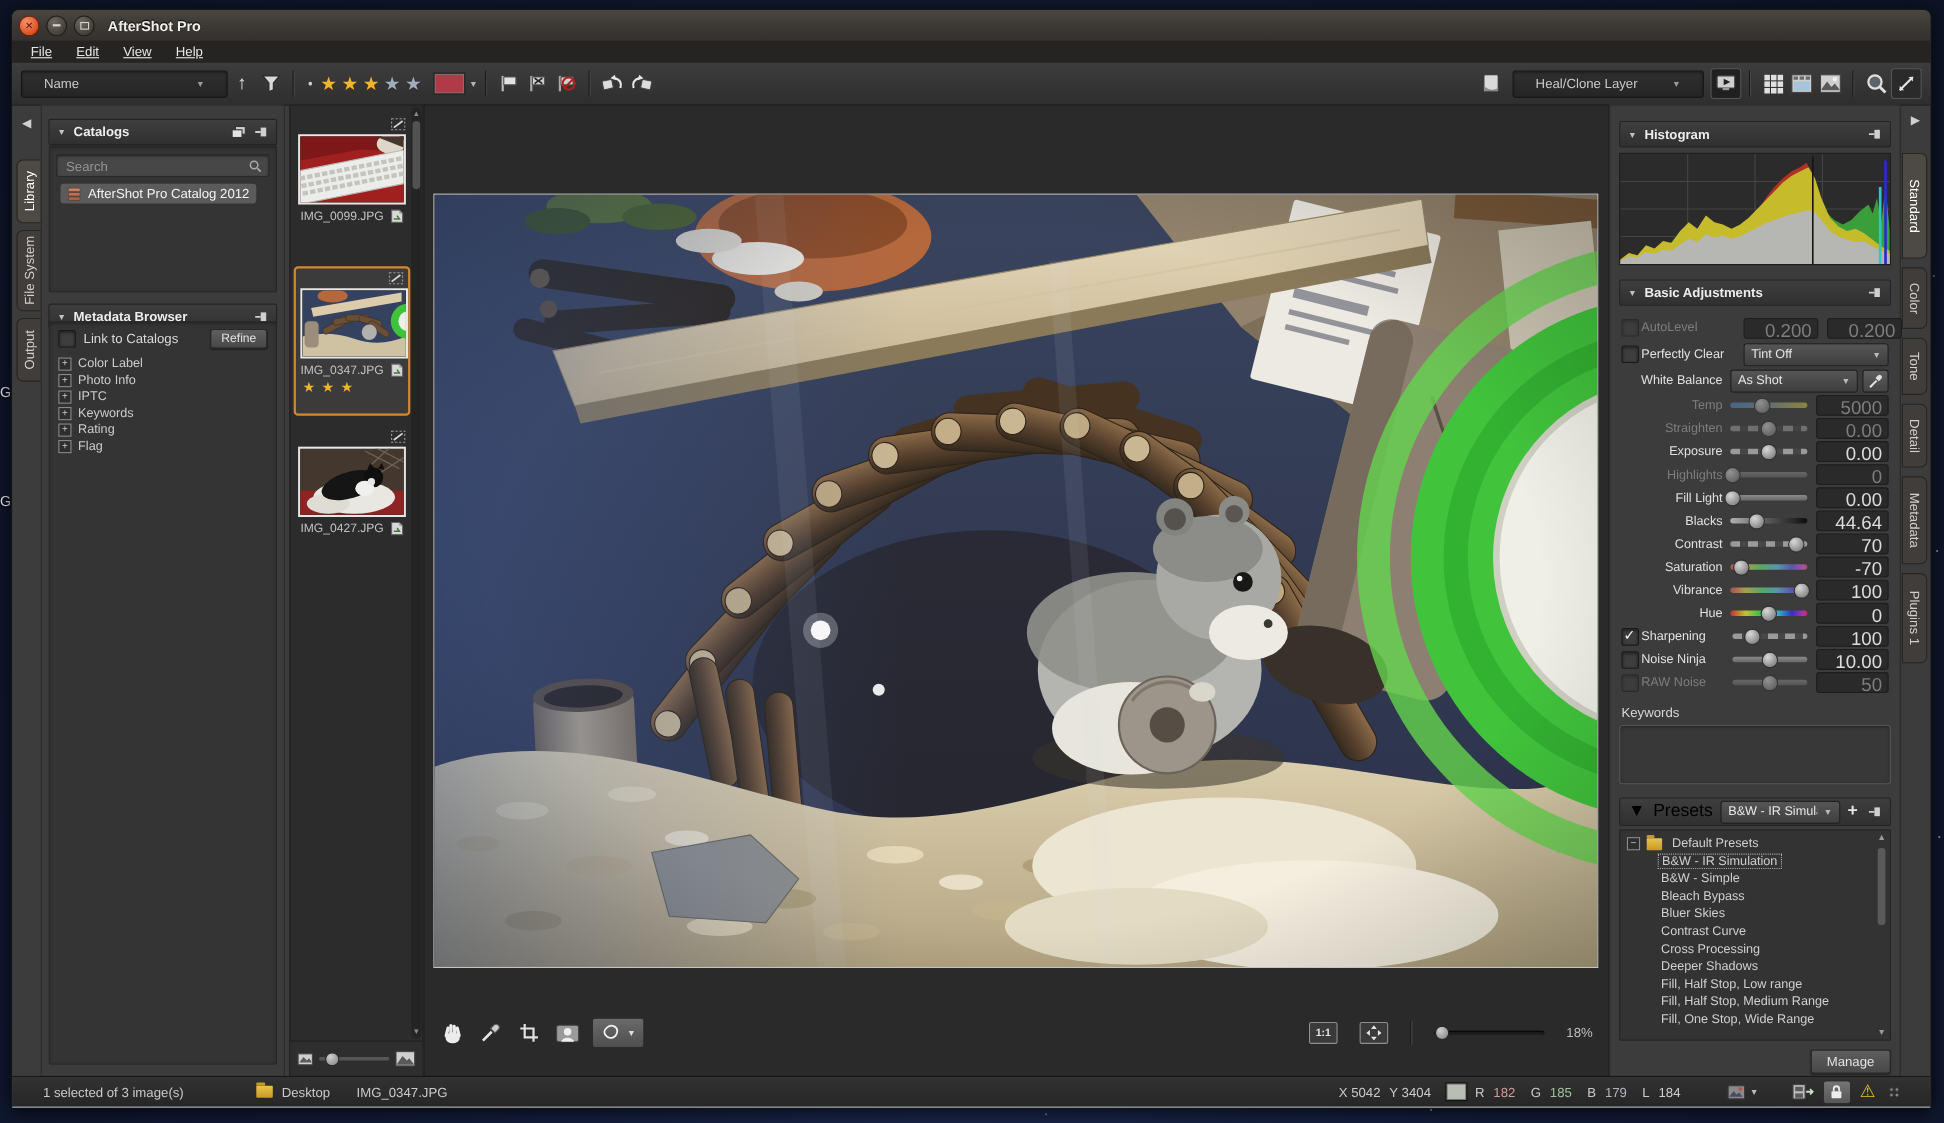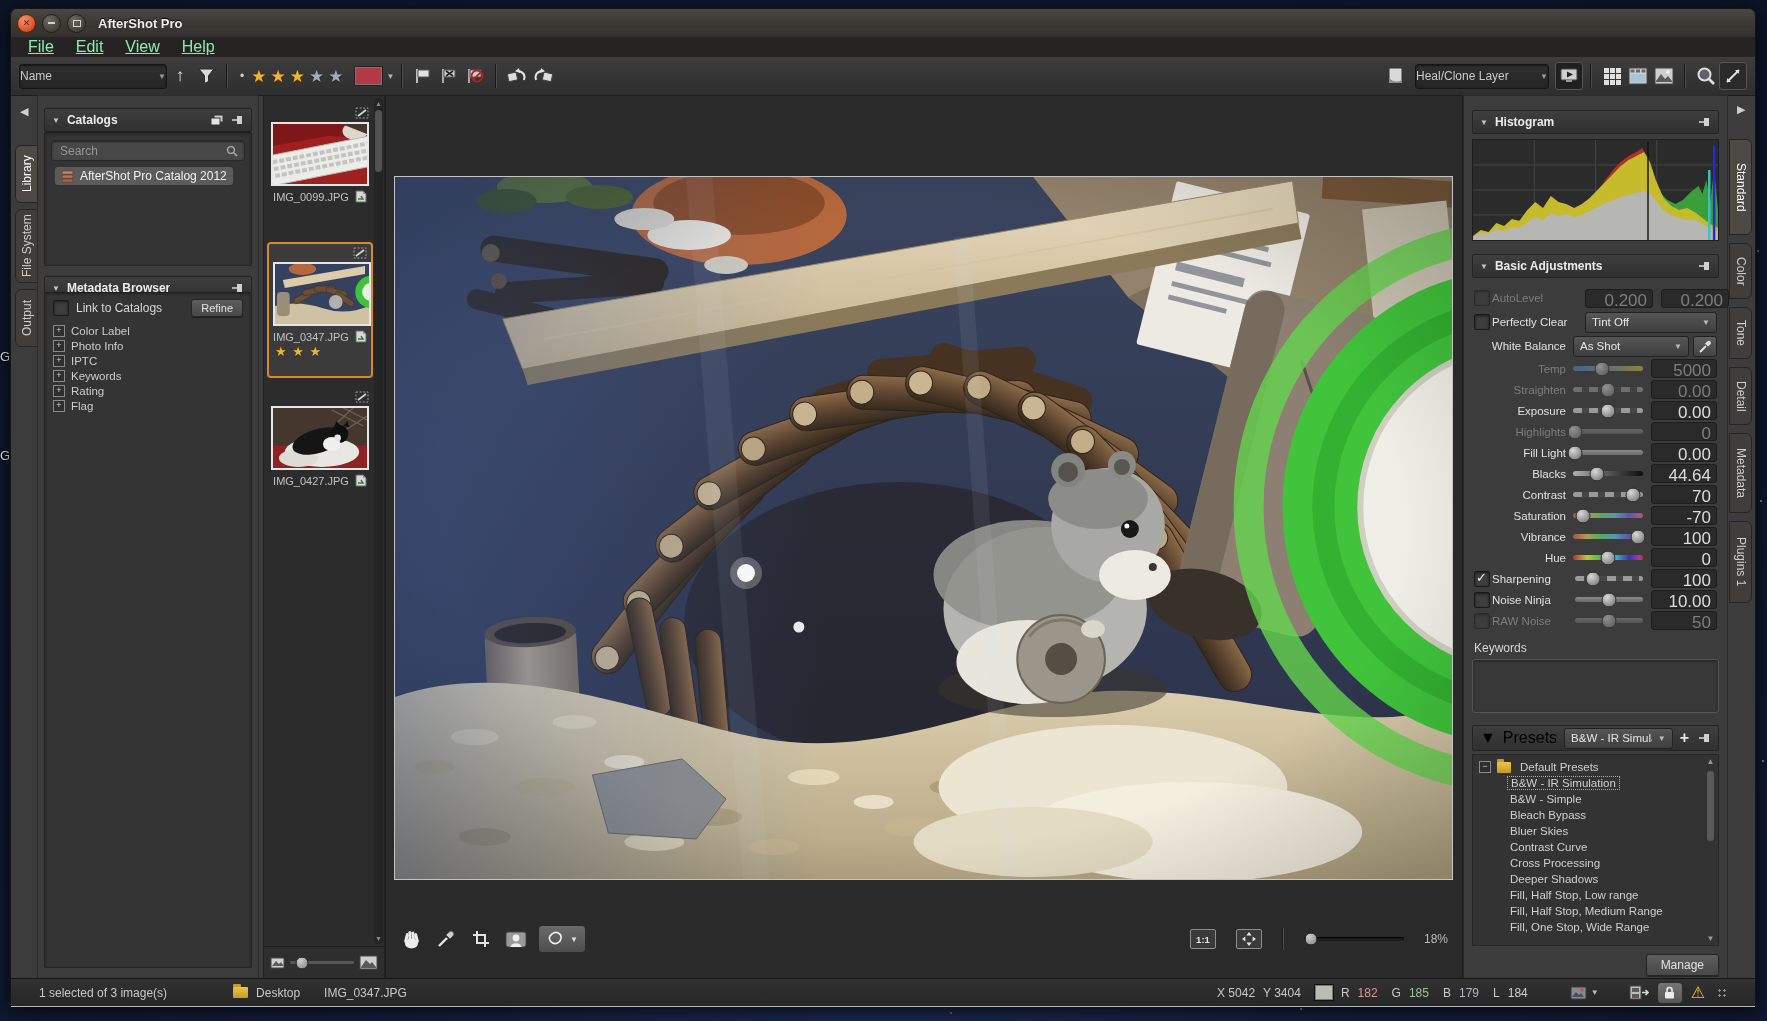--- a/index.html
+++ b/index.html
@@ -27,28 +27,28 @@
   .wbtn{width:17px;height:17px;border-radius:50%;margin-left:6px;position:relative;
     display:flex;align-items:center;justify-content:center;cursor:pointer;}
   .wbtn.close{background:radial-gradient(circle at 35% 30%,#f5926a,#e0592f 60%,#b13a14);border:1px solid #6e2106;}
   .wbtn.close::before{content:"✕";font-size:9px;font-weight:bold;color:#56190a;}
   .wbtn.min,.wbtn.max{background:radial-gradient(circle at 35% 30%,#6e6962,#4a4640 60%,#35322d);border:1px solid #211e1b;}
   .wbtn.min::before{content:"";width:7px;height:2px;background:#d6d3cf;}
   .wbtn.max::before{content:"";width:6px;height:5px;border:1.5px solid #d6d3cf;}
   .wtitle{margin-left:12px;font-weight:bold;font-size:13px;color:#f0efed;text-shadow:0 -1px 1px #000;}
   .menubar{position:absolute;left:0;top:28px;right:0;height:20px;background:#262422;
     border-bottom:1px solid #1b1a18;display:flex;align-items:center;padding-left:8px;gap:4px;}
-  .menuitem{color:#86efac;font-size:16px;padding:1px 9px;text-decoration:underline;cursor:pointer;border-radius:2px;}
+  .menuitem{color:#e5e5e5;font-size:12px;padding:1px 9px;text-decoration:underline;cursor:pointer;border-radius:2px;}
   
   .toolbar{position:absolute;left:0;top:48px;right:0;height:38px;
     background:linear-gradient(#3d3d3d,#2e2e2e);border-bottom:1px solid #1c1c1c;
     display:flex;align-items:center;padding:0 8px;}
   .combo{height:23px;background:linear-gradient(#2f2f2f,#252525);border:1px solid #161616;
     border-radius:3px;display:flex;align-items:center;color:#c9c9c9;font-size:12px;
-    padding:0 0;box-shadow:inset 0 1px 2px rgba(0,0,0,.5);cursor:pointer;}
+    padding:0 20px;box-shadow:inset 0 1px 2px rgba(0,0,0,.5);cursor:pointer;}
   .combo .caret{margin-left:auto;font-size:8px;color:#9a9a9a;padding-left:8px;}
   .tbtn{width:26px;height:26px;display:flex;align-items:center;justify-content:center;cursor:pointer;border-radius:3px;}
   .vsep{width:1px;height:24px;background:#191919;border-right:1px solid #4c4c4c;margin:0 7px;}
   .star{font-size:17px;line-height:1;cursor:pointer;padding:0 2px;}
   .star.gold{color:#f0b52e;text-shadow:0 1px 1px #5a3a00;}
   .star.gray{color:#9facbc;text-shadow:0 1px 1px #222;}
   .ratedot{color:#cfcfcf;font-size:12px;padding:0 5px;cursor:pointer;}
   .swatch-red{width:25px;height:16px;background:#b23a46;border:1px solid #777;outline:1px solid #222;cursor:pointer;}
   
   .main{position:absolute;left:0;top:86px;right:0;bottom:27px;}

